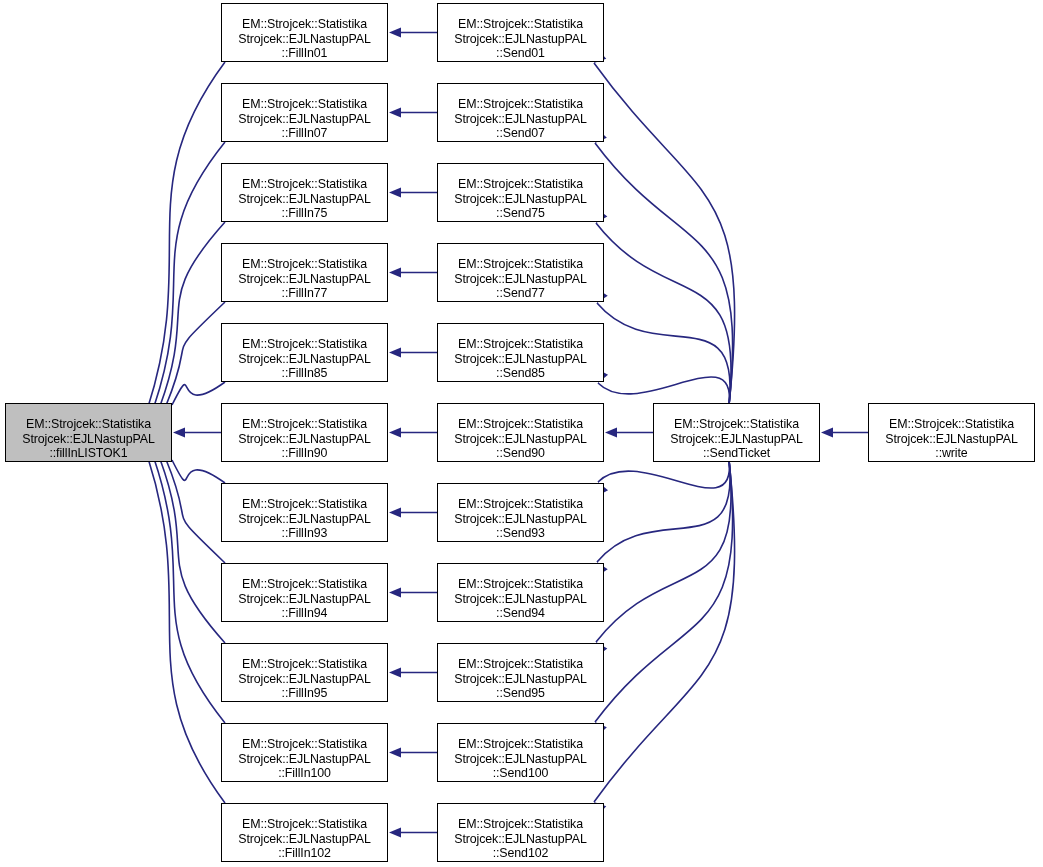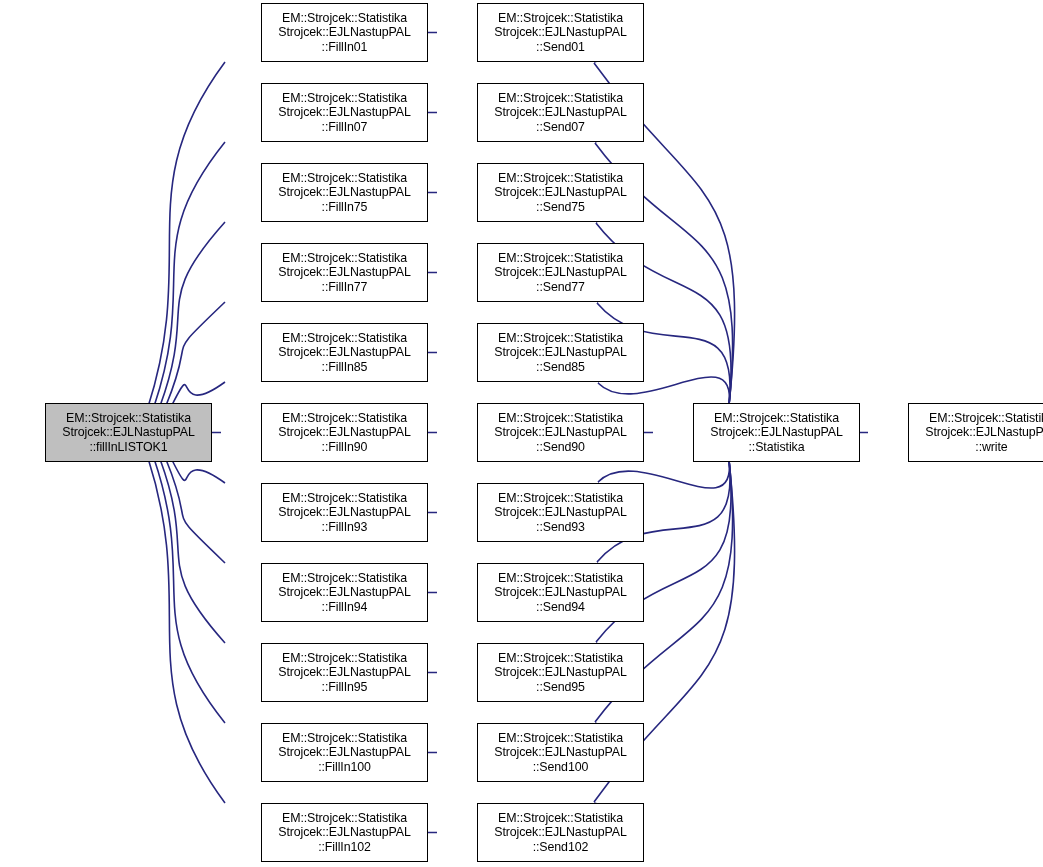--- a/index.html
+++ b/index.html
@@ -24,28 +24,27 @@
     pointer-events: none;
   }
   .node {
     position: absolute;
     box-sizing: border-box;
     border: 1px solid #000000;
     background: #ffffff;
     display: flex;
     flex-direction: column;
     align-items: center;
-    justify-content: center;
+    justify-content: flex-end;
     text-align: center;
     font-size: 12.4px;
     line-height: 14.6px;
     color: #000000;
     letter-spacing: -0.1px;
     z-index: 5;
-    margin-left: 40px;
   }
   .node.highlight {
     background: #bfbfbf;
   }
   .node .ln {
     display: block;
     white-space: nowrap;
   }
 </style>
 </head>
@@ -233,20 +232,20 @@
       <span class="ln">::Send100</span>
     </div>
     <div class="node" style="left: 437px; top: 803px; width: 167px; height: 59px;">
       <span class="ln">EM::Strojcek::Statistika</span>
       <span class="ln">Strojcek::EJLNastupPAL</span>
       <span class="ln">::Send102</span>
     </div>
     <div class="node" style="left: 653px; top: 403px; width: 167px; height: 59px;">
       <span class="ln">EM::Strojcek::Statistika</span>
       <span class="ln">Strojcek::EJLNastupPAL</span>
-      <span class="ln">::Statistika</span>
+      <span class="ln">::SendTicket</span>
     </div>
     <div class="node" style="left: 868px; top: 403px; width: 167px; height: 59px;">
       <span class="ln">EM::Strojcek::Statistika</span>
       <span class="ln">Strojcek::EJLNastupPAL</span>
       <span class="ln">::write</span>
     </div>
   </div>
 
 </body></html>

